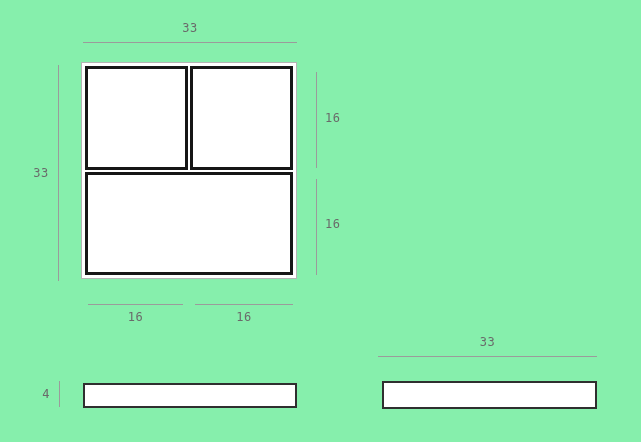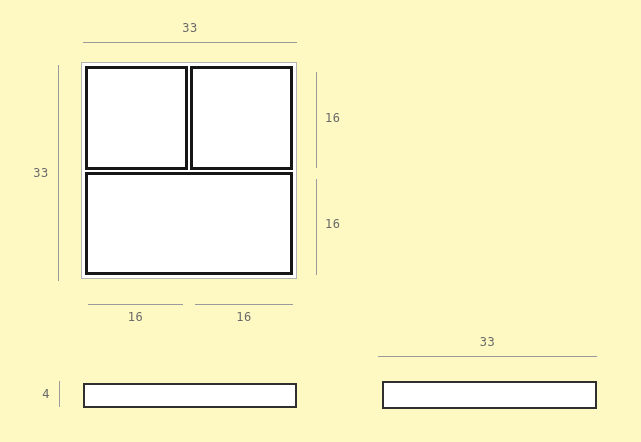--- a/index.html
+++ b/index.html
@@ -1,20 +1,20 @@
 <!DOCTYPE html>
 <html><head>
 <meta charset="utf-8">
 <style>
   html, body { margin: 0; padding: 0; background: #ffffff; }
   #canvas {
     position: relative;
     width: 641px;
     height: 442px;
-    background: #fef9c3;
+    background: #86efac;
     overflow: hidden;
     font-family: "DejaVu Sans Mono", monospace;
   }
   .dim-label {
     position: absolute;
     font-size: 12px;
     line-height: 14px;
     color: #6a6a6a;
     text-align: center;
     letter-spacing: 0.5px;

